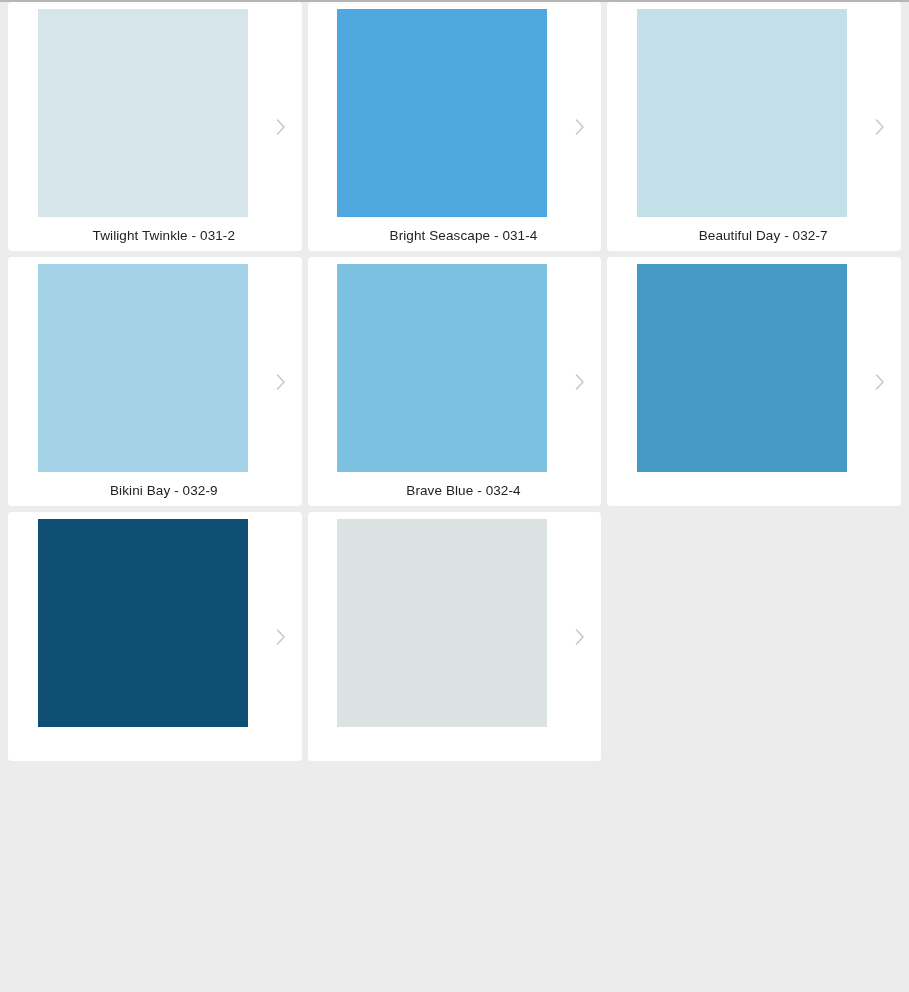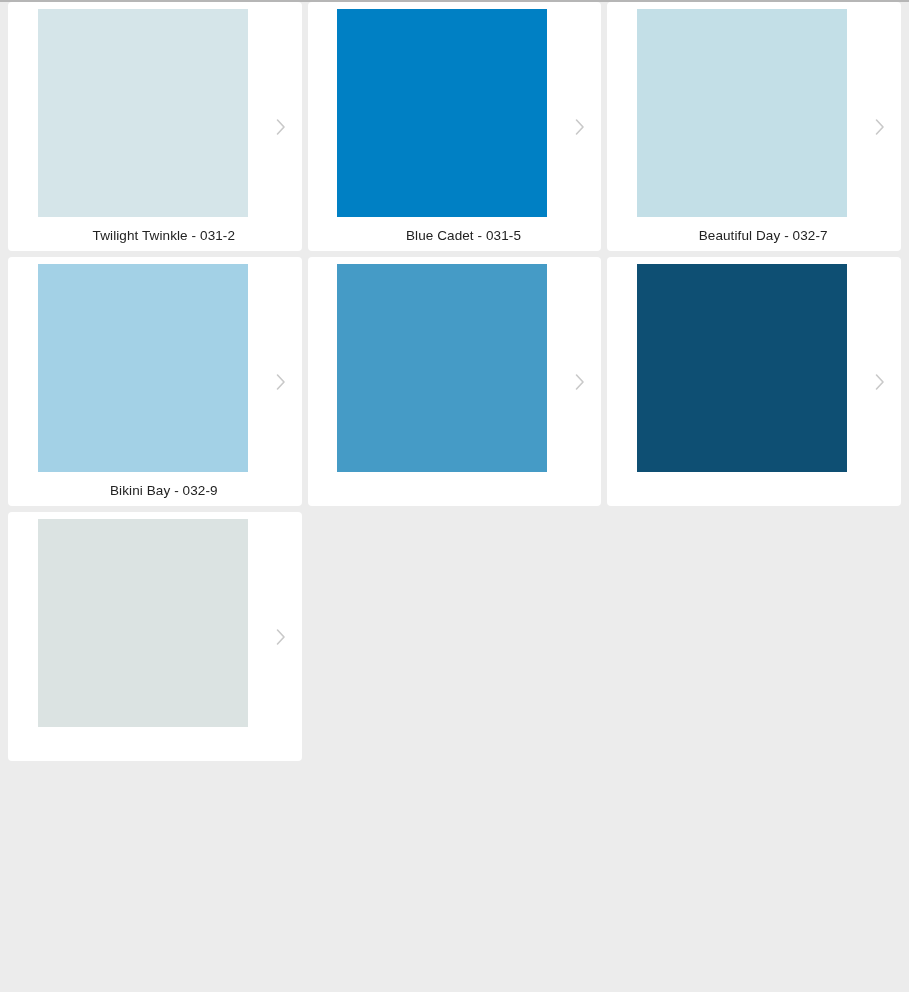--- a/index.html
+++ b/index.html
@@ -105,30 +105,30 @@
     <div class="swatch-chip" x-color="#d5e5e9" style="background: rgb(213, 229, 233);"></div>
     <div class="swatch-label">Twilight Twinkle - 031-2</div>
     <button class="chevron-btn" aria-label="next">
       <svg width="12" height="20" viewBox="0 0 12 20">
         <path d="M2.5 3 L9 10 L2.5 17"></path>
       </svg>
     </button>
   </div>
 
 
-
   <div class="swatch-card">
-    <div class="swatch-chip" x-color="#0080c4" style="background: rgb(0, 128, 196);"></div>
-    <div class="swatch-label">Blue Cadet - 031-5</div>
+    <div class="swatch-chip" x-color="#4ea7de" style="background: rgb(78, 167, 222);"></div>
+    <div class="swatch-label">Bright Seascape - 031-4</div>
     <button class="chevron-btn" aria-label="next">
       <svg width="12" height="20" viewBox="0 0 12 20">
         <path d="M2.5 3 L9 10 L2.5 17"></path>
       </svg>
     </button>
   </div>
+
 
 
 
   <div class="swatch-card">
     <div class="swatch-chip" x-color="#c3dfe7" style="background: rgb(195, 223, 231);"></div>
     <div class="swatch-label">Beautiful Day - 032-7</div>
     <button class="chevron-btn" aria-label="next">
       <svg width="12" height="20" viewBox="0 0 12 20">
         <path d="M2.5 3 L9 10 L2.5 17"></path>
       </svg>
@@ -138,20 +138,29 @@
   <div class="swatch-card">
     <div class="swatch-chip" x-color="#a3d1e6" style="background: rgb(163, 209, 230);"></div>
     <div class="swatch-label">Bikini Bay - 032-9</div>
     <button class="chevron-btn" aria-label="next">
       <svg width="12" height="20" viewBox="0 0 12 20">
         <path d="M2.5 3 L9 10 L2.5 17"></path>
       </svg>
     </button>
   </div>
 
+  <div class="swatch-card">
+    <div class="swatch-chip" x-color="#7cc2e0" style="background: rgb(124, 194, 224);"></div>
+    <div class="swatch-label">Brave Blue - 032-4</div>
+    <button class="chevron-btn" aria-label="next">
+      <svg width="12" height="20" viewBox="0 0 12 20">
+        <path d="M2.5 3 L9 10 L2.5 17"></path>
+      </svg>
+    </button>
+  </div>
 
   <div class="swatch-card">
     <div class="swatch-chip" x-color="#459bc6" style="background: rgb(69, 155, 198);"></div>
 
     <button class="chevron-btn" aria-label="next">
       <svg width="12" height="20" viewBox="0 0 12 20">
         <path d="M2.5 3 L9 10 L2.5 17"></path>
       </svg>
     </button>
   </div>

